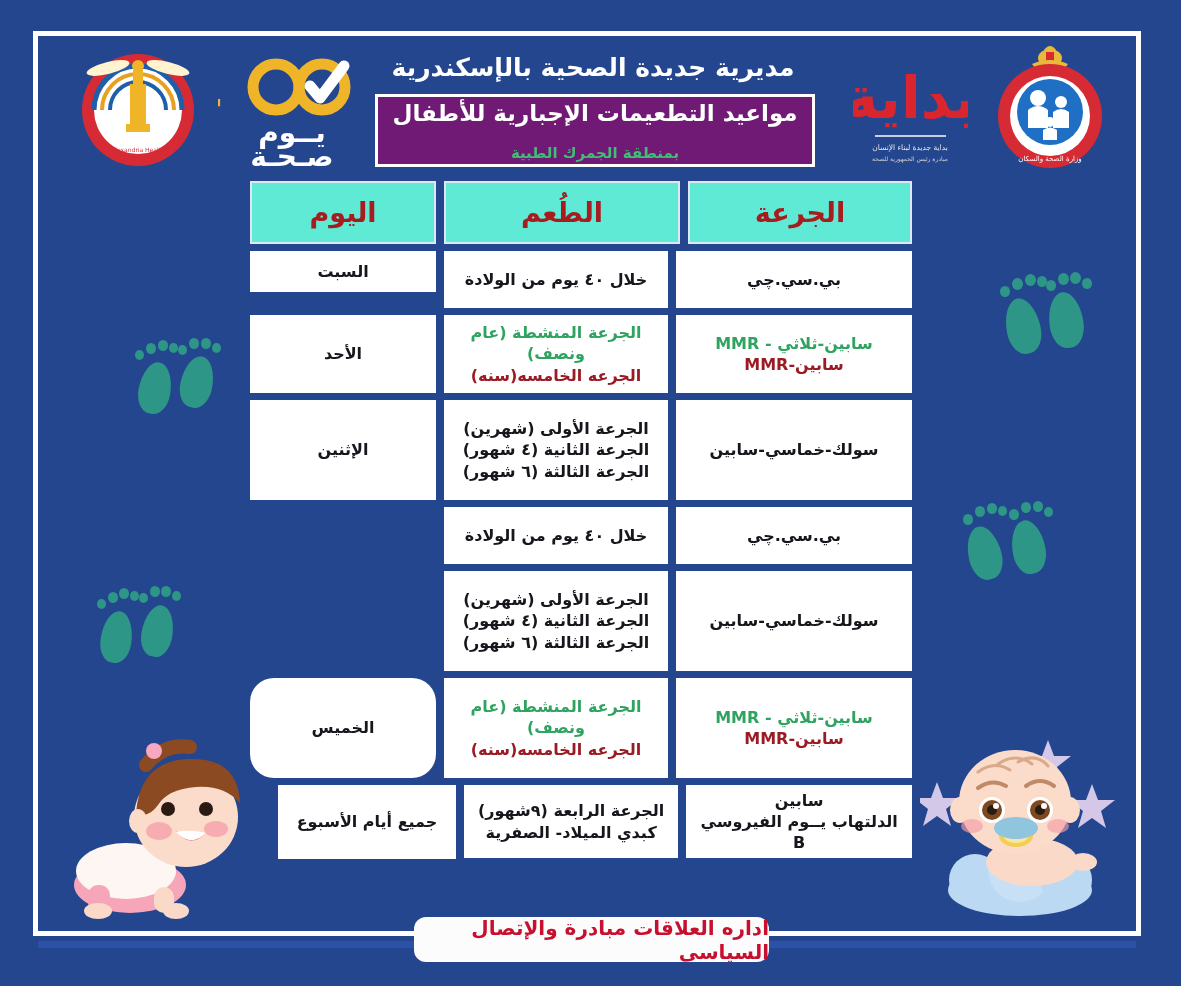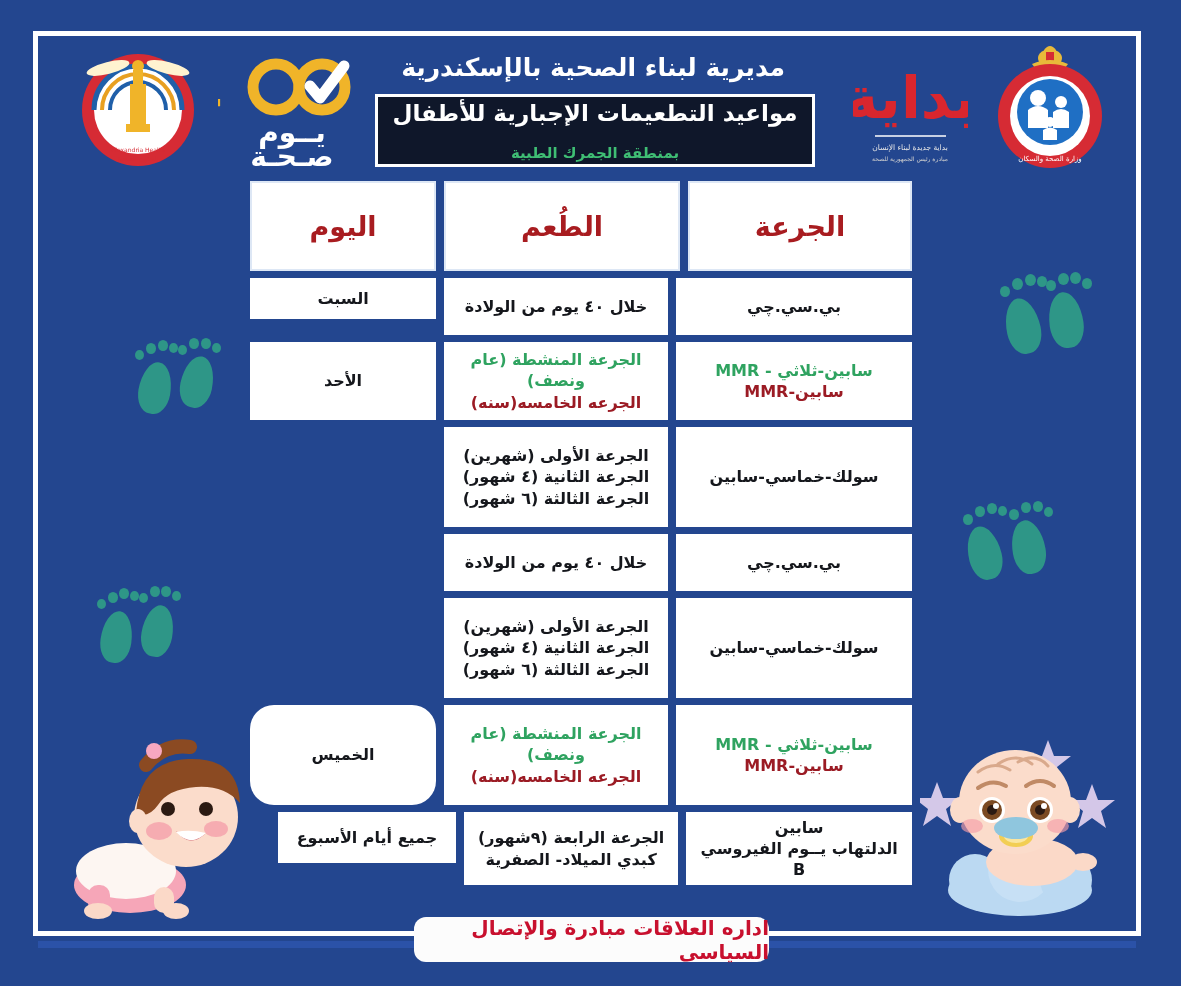--- a/index.html
+++ b/index.html
@@ -78,21 +78,21 @@
     color: #FFFFFF;
     font-size: 25px;
     font-weight: bold;
     letter-spacing: -0.2px;
   }
 
   #title-banner {
     position: absolute;
     left: 337px; top: 58px;
     width: 440px; height: 73px;
-    background: #0f172a;
+    background: #701a75;
     border: 3px solid #FFFFFF;
     display: flex;
     flex-direction: column;
     align-items: center;
     justify-content: center;
     gap: 18px;
   }
   #title-main {
     color: #FFFFFF;
     font-size: 23px;
@@ -126,22 +126,22 @@
     align-items: center;
     justify-content: center;
     text-align: center;
     padding: 4px 6px;
   }
   .c-vaccine { width: 236px; }
   .c-dose    { width: 224px; }
   .c-day     { width: 186px; }
 
   .hrow .cell {
-    background: #ffffff;
-    height: 90px;
+    background: #5eead4;
+    height: 63px;
     border: 2px solid #DDE7F5;
   }
   .hrow .cell span {
     color: #A81C20;
     font-size: 27px;
     font-weight: bold;
   }
 
   .line { display: block; line-height: 1.32; }
   .t-black { color: #15171C; font-size: 16px; font-weight: bold; }
@@ -255,21 +255,21 @@
     <svg viewBox="0 0 140 115" width="140" height="115">
       <text x="6" y="54" font-size="56" font-weight="bold" fill="#F0B429" font-family="DejaVu Sans, sans-serif">1</text>
       <circle cx="58" cy="35" r="23" fill="none" stroke="#F0B429" stroke-width="11"></circle>
       <circle cx="104" cy="35" r="23" fill="none" stroke="#F0B429" stroke-width="11"></circle>
       <path d="M92 34 L102 46 L126 14" fill="none" stroke="#FFFFFF" stroke-width="11" stroke-linecap="round" stroke-linejoin="round"></path>
       <text x="74" y="90" font-size="28" font-weight="bold" fill="#FFFFFF" text-anchor="middle" font-family="DejaVu Sans, sans-serif">يــوم</text>
       <text x="74" y="114" font-size="28" font-weight="bold" fill="#FFFFFF" text-anchor="middle" font-family="DejaVu Sans, sans-serif">صـحـة</text>
     </svg>
   </div>
 
-  <div id="org-title">مديرية لبناء الصحية بالإسكندرية</div>
+  <div id="org-title">مديرية جديدة الصحية بالإسكندرية</div>
 
   <div id="title-banner">
     <div id="title-main">مواعيد التطعيمات الإجبارية للأطفال</div>
     <div id="title-sub">بمنطقة الجمرك الطبية</div>
   </div>
 
   <div id="logo-bedaya">
     <svg viewBox="0 0 115 125" width="115" height="125">
       <text x="57" y="70" font-size="58" font-weight="bold" fill="#D9262E" text-anchor="middle" font-family="DejaVu Sans, sans-serif">بداية</text>
       <line x1="22" y1="88" x2="93" y2="88" stroke="#FFFFFF" stroke-width="1.5"></line>
@@ -341,20 +341,23 @@
       </div>
       <div class="trow" style="margin-bottom: 7px;">
         <div class="cell c-vaccine" style="height: 100px;">
           <span class="line t-black">سولك-خماسي-سابين</span>
         </div>
         <div class="cell c-dose" style="height: 100px;">
           <span class="line t-black">الجرعة الأولى (شهرين)</span>
           <span class="line t-black">الجرعة الثانية (٤ شهور)</span>
           <span class="line t-black">الجرعة الثالثة (٦ شهور)</span>
         </div>
+        <div class="cell c-day" style="height: 100px;">
+          <span class="line t-black">الإثنين</span>
+        </div>
       </div>
       <div class="trow" style="margin-bottom: 7px;">
         <div class="cell c-vaccine" style="height: 57px;">
           <span class="line t-black">بي.سي.چي</span>
         </div>
         <div class="cell c-dose" style="height: 57px;">
           <span class="line t-black">خلال ٤٠ يوم من الولادة</span>
         </div>
       </div>
       <div class="trow" style="margin-bottom: 7px;">
@@ -382,21 +385,21 @@
       </div>
       <div class="trow" style="margin-bottom: 7px;">
         <div class="cell c-vaccine" style="height: 73px;">
           <span class="line t-black">سابين</span>
           <span class="line t-black">الدلتهاب يــوم الفيروسي B</span>
         </div>
         <div class="cell c-dose" style="height: 73px;">
           <span class="line t-black">الجرعة الرابعة (٩شهور)</span>
           <span class="line t-black">كبدي الميلاد- الصفرية</span>
         </div>
-        <div class="cell c-day" style="height: 51px; margin-left: 28px;">
+        <div class="cell c-day" style="height: 74px; margin-left: 28px;">
           <span class="line t-black">جميع أيام الأسبوع</span>
         </div>
       </div>
     </div>
 </div>
 
 <div class="illus" style="left:58px; top:735px; width:190px; height:185px;">
   <svg viewBox="0 0 190 185" width="190" height="185">
     <ellipse cx="72" cy="150" rx="56" ry="28" fill="#F6A6B8"></ellipse>
     <ellipse cx="68" cy="136" rx="50" ry="28" fill="#FDF6F2"></ellipse>

